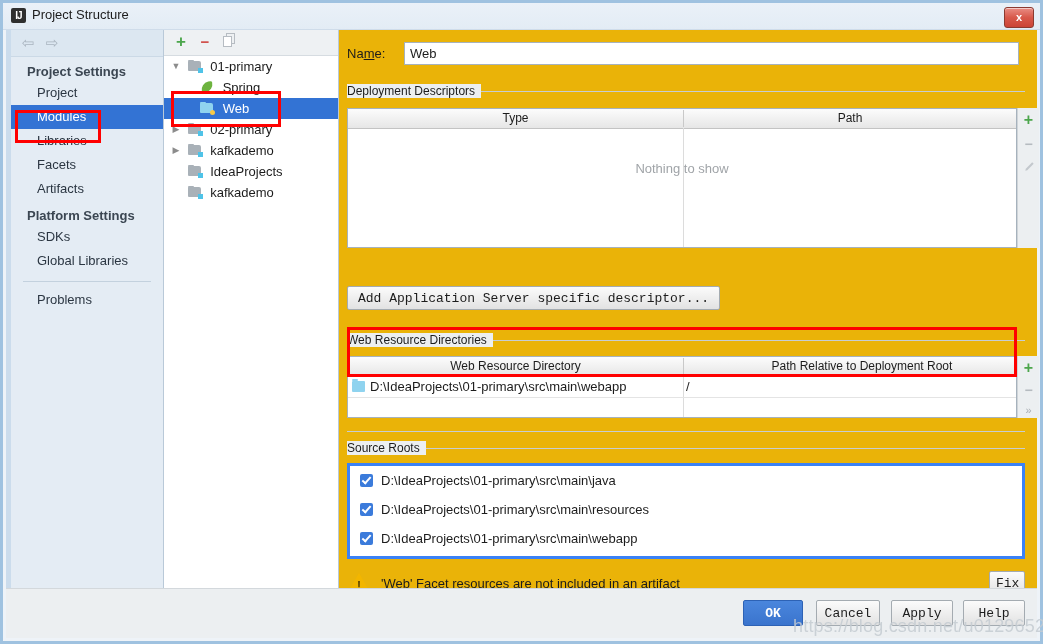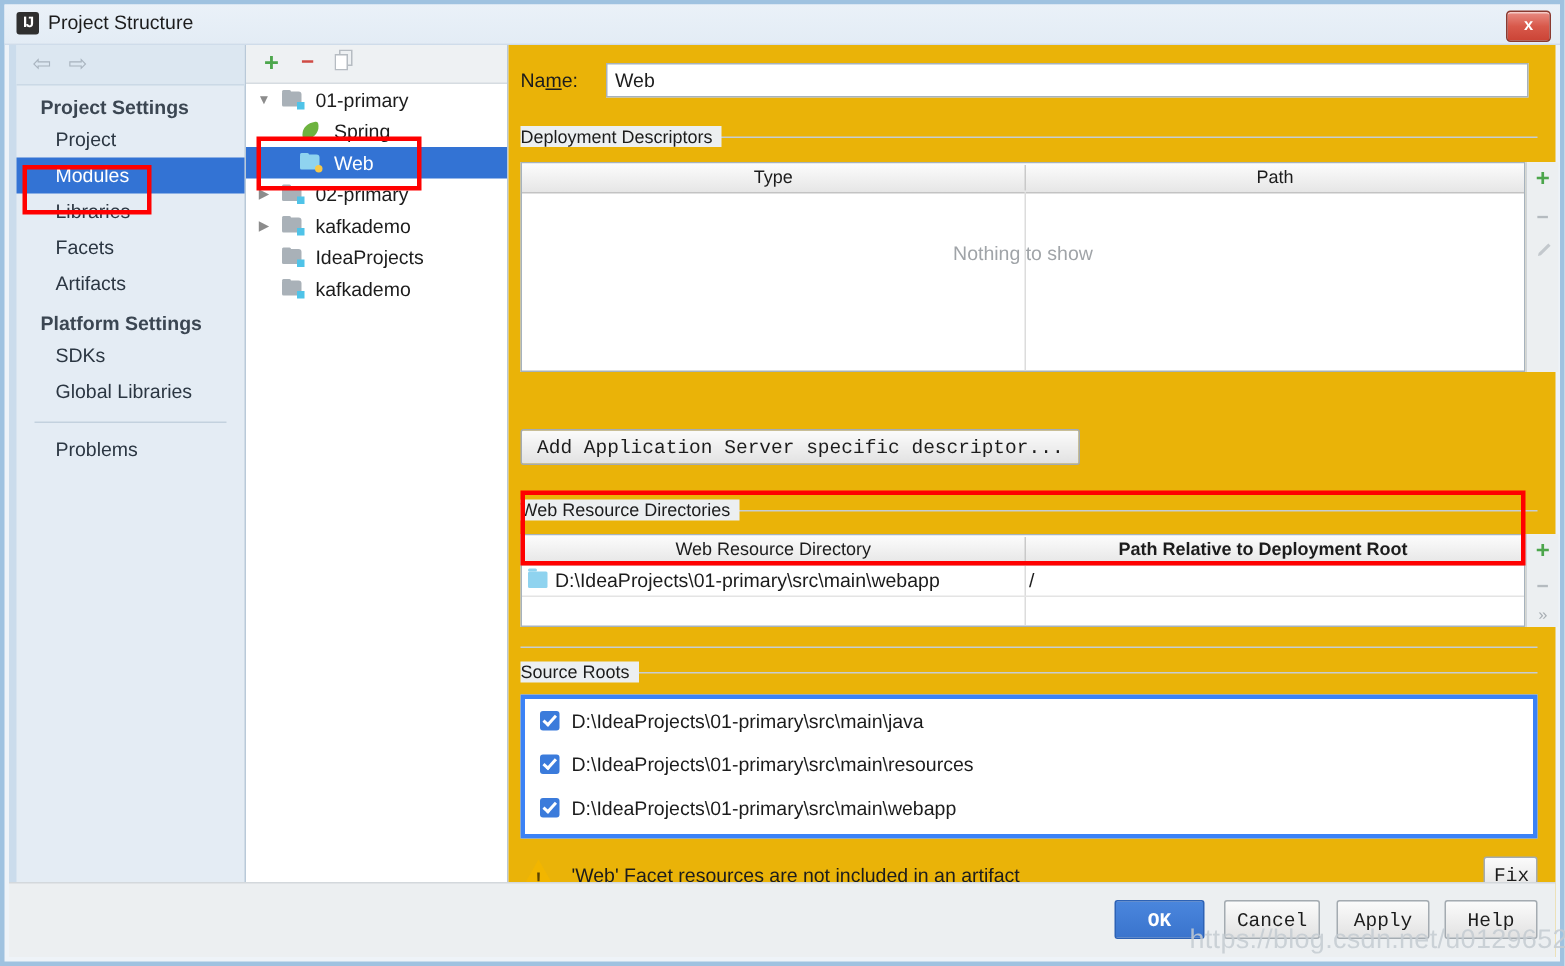--- a/index.html
+++ b/index.html
@@ -377,21 +377,21 @@
 
     <button class="btn add-desc-btn">Add Application Server specific descriptor...</button>
 
     <div class="section-title" style="left:8px;top:303px;">Web Resource Directories</div>
     <div class="section-line" style="left:146px;top:310px;right:12px;"></div>
 
     <div class="tablebox" style="left:8px;top:326px;width:670px;height:62px;">
       <div class="thead">
         <div class="th" style="left:0;width:335px;">Web Resource Directory</div>
         <div class="thdiv" style="left:335px;"></div>
-        <div class="th" style="left:328px;width:332px;font-weight:bold;">Path Relative to Deployment Root</div>
+        <div class="th" style="left:348px;width:332px;">Path Relative to Deployment Root</div>
       </div>
       <div class="colsep" style="left:335px;bottom:0;"></div>
       <div class="wrd-row" style="top:20px;">
         <span class="wrd-ico"></span><span>D:\IdeaProjects\01-primary\src\main\webapp</span>
         <span class="wrd-col2">/</span>
       </div>
     </div>
 
     <div class="sidebtns" style="left:678px;top:326px;height:62px;">
       <div class="sb plus" style="top:1px;">+</div>

